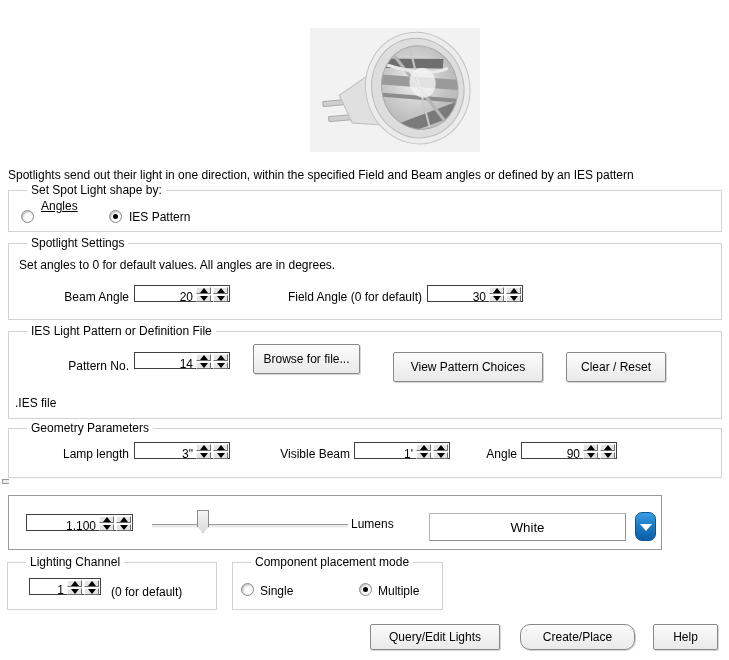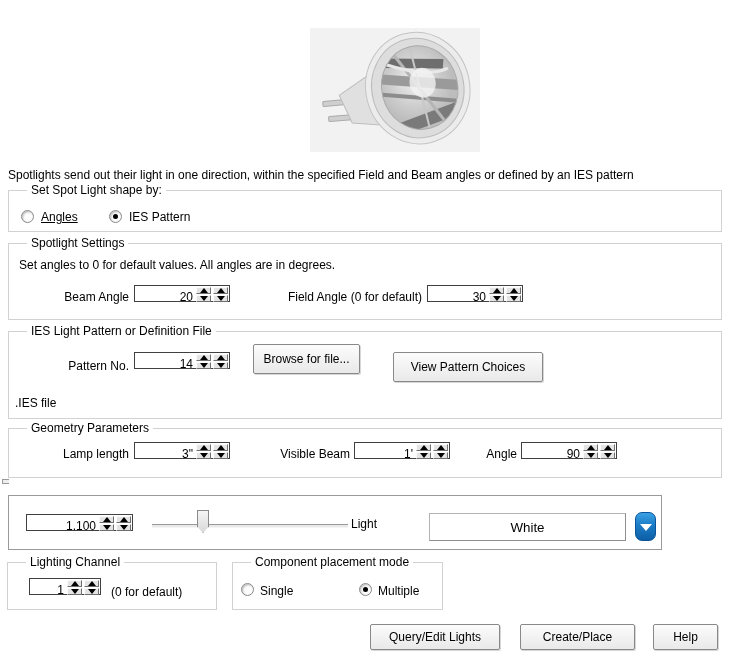--- a/index.html
+++ b/index.html
@@ -116,21 +116,21 @@
       <ellipse cx="114" cy="58" rx="13" ry="15" fill="#f2f2f2" opacity="0.8"></ellipse>
       <ellipse cx="110" cy="62" rx="38" ry="42" fill="none" stroke="#aaaaaa"></ellipse>
     </g>
   </svg>
 
   <div class="desc">Spotlights send out their light in one direction, within the specified Field and Beam angles or defined by an IES pattern</div>
 
   <div class="grp g1">
     <div class="glab">Set Spot Light shape by:</div>
     <span class="radio" style="left:12px;top:19px;"></span>
-    <span class="lbl" style="left:32px;top:19px;text-decoration:underline;">Angles</span>
+    <span class="lbl" style="left:32px;top:8px;text-decoration:underline;">Angles</span>
     <span class="radio sel" style="left:100px;top:19px;"></span>
     <span class="lbl" style="left:120px;top:19px;">IES Pattern</span>
   </div>
 
   <div class="grp g2">
     <div class="glab">Spotlight Settings</div>
     <span class="lbl" style="left:10px;top:14px;">Set angles to 0 for default values. All angles are in degrees.</span>
     <span class="lbl r" style="left:20px;top:46px;width:100px;">Beam Angle</span>
     <div class="spin" style="left:125px;top:41px;width:96px;">
       <div class="val">20</div>
@@ -190,20 +190,21 @@
           <button class="sb">
             <i class="tu"></i>
           </button>
           <button class="sb">
             <i class="td"></i>
           </button>
         </div>
     </div>
     <button class="btn" style="left:244px;top:12px;width:107px;height:30px;">Browse for file...</button>
     <button class="btn" style="left:384px;top:20px;width:150px;height:30px;">View Pattern Choices</button>
+    <button class="btn" style="left:557px;top:20px;width:100px;height:30px;">Clear / Reset</button>
     <span class="lbl" style="left:6px;top:64px;">.IES file</span>
   </div>
 
   <div class="grp g4">
     <div class="glab">Geometry Parameters</div>
     <span class="lbl r" style="left:20px;top:18px;width:100px;">Lamp length</span>
     <div class="spin" style="left:125px;top:13px;width:96px;">
       <div class="val">3"</div>
       <div class="col">
           <button class="sb">
@@ -281,21 +282,21 @@
           <button class="sb">
             <i class="tu"></i>
           </button>
           <button class="sb">
             <i class="td"></i>
           </button>
         </div>
     </div>
     <div class="track"></div>
     <div class="thumb"></div>
-    <span class="lbl" style="left:342px;top:21px;">Light</span>
+    <span class="lbl" style="left:342px;top:21px;">Lumens</span>
     <button class="colorbtn">White</button>
     <button class="bluebtn">
         <i class="chev"></i>
       </button>
   </div>
 
   <div class="grp g6">
     <div class="glab">Lighting Channel</div>
     <div class="spin" style="left:21px;top:15px;width:72px;">
       <div class="val">1</div>
@@ -321,16 +322,16 @@
 
   <div class="grp g7">
     <div class="glab">Component placement mode</div>
     <span class="radio" style="left:8px;top:20px;"></span>
     <span class="lbl" style="left:27px;top:21px;">Single</span>
     <span class="radio sel" style="left:126px;top:20px;"></span>
     <span class="lbl" style="left:145px;top:21px;">Multiple</span>
   </div>
 
   <button class="btn" style="left:370px;top:624px;width:130px;height:26px;">Query/Edit Lights</button>
-  <button class="btn" style="left:520px;top:624px;width:115px;height:26px;">Create/Place</button>
+  <button class="btn" style="left:520px;top:624px;width:115px;height:26px;border-radius:10px;">Create/Place</button>
   <button class="btn" style="left:653px;top:624px;width:65px;height:26px;">Help</button>
 
 </div>
 
 </body></html>

